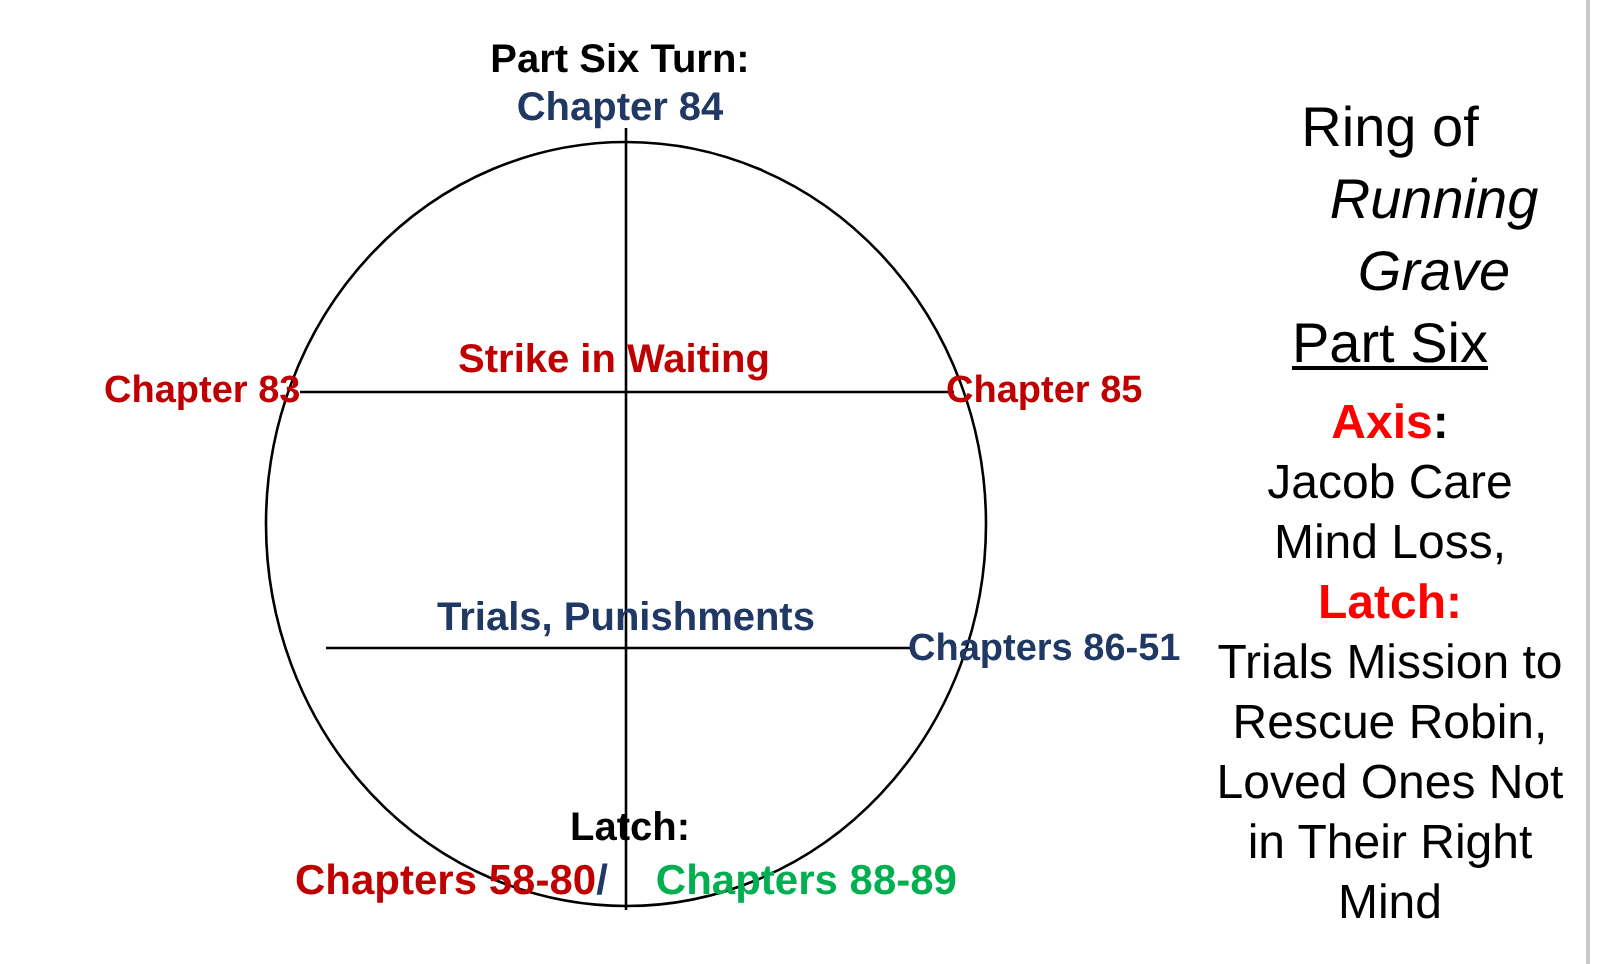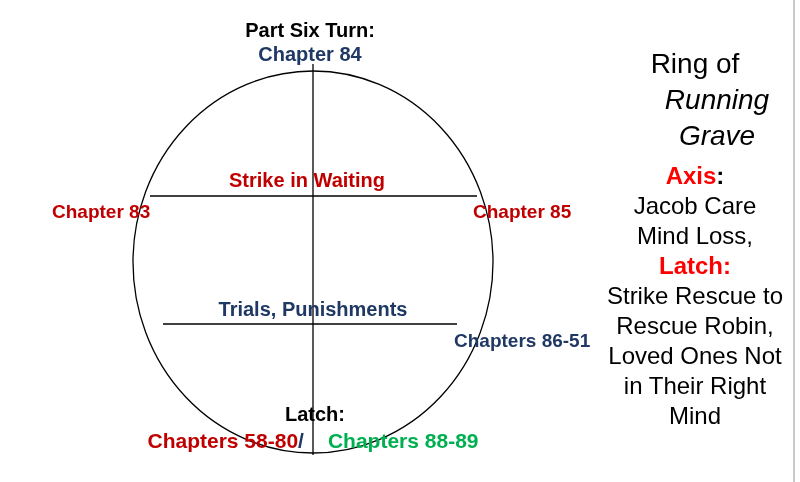--- a/index.html
+++ b/index.html
@@ -9,21 +9,21 @@
   }
   svg.diagram-layer { position:absolute; left:0; top:0; }
   .lbl { position:absolute; font-weight:bold; white-space:nowrap; line-height:1.15; }
   .centered { transform:translateX(-50%); }
   .black { color:#000000;text-align:right; }
   .navy  { color:#1F3864; }
   .dred  { color:#C00000; }
   .bred  { color:#FF0000; }
   .green { color:#00B050;margin-left:24px; }
   .f20 { font-size:20px; }
-  .f19 { font-size:19px;margin-top:16px; }
+  .f19 { font-size:19px; }
   .f21 { font-size:21px; }
   
   .panel {
     position:absolute; left:594px; top:46px; width:202px;
     text-align:center; color:#000000;
   }
   .panel .title-line { font-size:28px; line-height:36px; font-weight:normal; }
   .panel .italic { font-style:italic;margin-left:44px; }
   .panel .underline { text-decoration:underline; }
   .panel .body-line { font-size:24px; line-height:30px; font-weight:normal; }
@@ -56,27 +56,28 @@
   <div class="lbl navy f19" style="left:454px; top:314px;">Chapters 86-51</div>
 
   <div class="lbl centered black f20" style="left:315px; top:403px;">Latch:</div>
   <div class="lbl centered f21" style="left:313px; top:429px;">
     <span class="dred">Chapters 58-80</span><span class="navy">/</span><span class="green">Chapters 88-89</span>
   </div>
 
   <div class="panel">
     <div class="title-line">Ring of</div>
     <div class="title-line italic">Running Grave</div>
+    <div class="title-line underline">Part Six</div>
     <div class="key-line" style="margin-top:7px;">
       <span class="bred">Axis</span><span class="black">:</span>
     </div>
     <div class="body-line">Jacob Care</div>
     <div class="body-line">Mind Loss,</div>
     <div class="key-line bred">Latch:</div>
-    <div class="body-line">Strike Rescue to</div>
+    <div class="body-line">Trials Mission to</div>
     <div class="body-line">Rescue Robin,</div>
     <div class="body-line">Loved Ones Not</div>
     <div class="body-line">in Their Right</div>
     <div class="body-line">Mind</div>
   </div>
 
   <div class="slide-edge"></div>
 
 </div>
 

